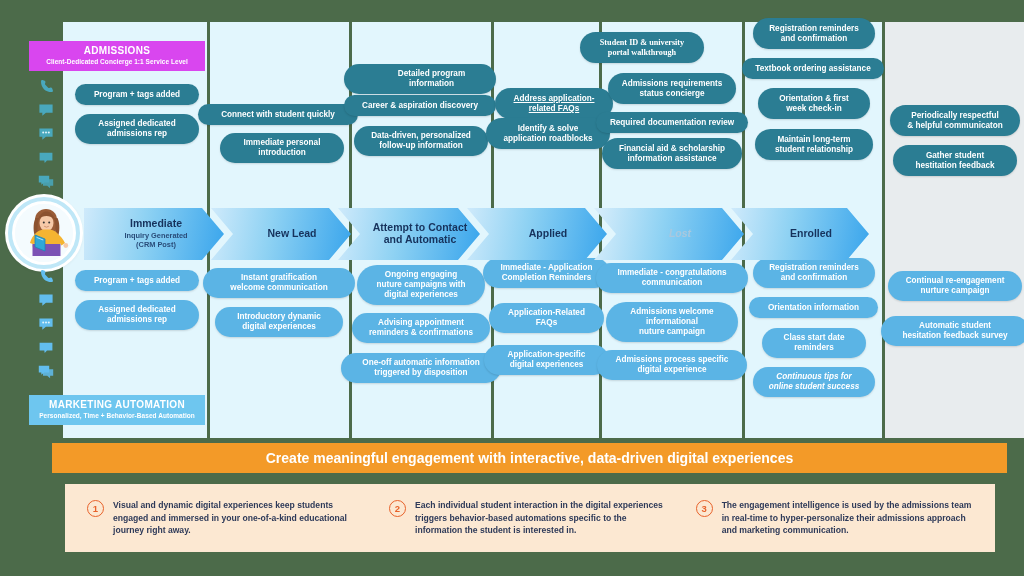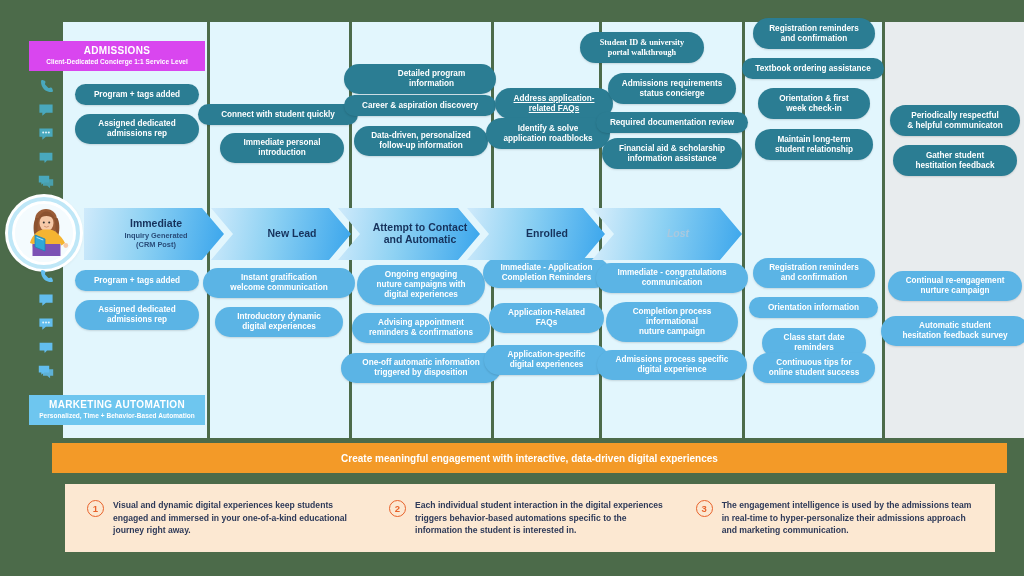--- a/index.html
+++ b/index.html
@@ -159,21 +159,21 @@
   
   #banner {
     position: absolute;
     left: 52px; top: 443px;
     width: 955px; height: 30px;
     background: #f39a28;
     display: flex;
     align-items: center;
     justify-content: center;
     color: #ffffff;
-    font-size: 10px;
+    font-size: 14px;
     font-weight: bold;
     z-index: 9;
   }
 
   
   #notes {
     position: absolute;
     left: 65px; top: 484px;
     width: 930px; height: 68px;
     background: #fce8d2;
@@ -275,31 +275,31 @@
       <div class="pill light" style="left: 341px; top: 353px; width: 160px; min-height: 30px;">One-off automatic information
 triggered by disposition</div>
       <div class="pill light" style="left: 483px; top: 258px; width: 127px; min-height: 30px;">Immediate - Application
 Completion Reminders</div>
       <div class="pill light" style="left: 489px; top: 303px; width: 115px; min-height: 30px;">Application-Related
 FAQs</div>
       <div class="pill light" style="left: 484px; top: 345px; width: 125px; min-height: 30px;">Application-specific
 digital experiences</div>
       <div class="pill light" style="left: 596px; top: 263px; width: 152px; min-height: 30px;">Immediate - congratulations
 communication</div>
-      <div class="pill light" style="left: 606px; top: 302px; width: 132px; min-height: 40px;">Completion process
+      <div class="pill light" style="left: 606px; top: 302px; width: 132px; min-height: 40px;">Admissions welcome
 informational
 nuture campaign</div>
       <div class="pill light" style="left: 597px; top: 350px; width: 150px; min-height: 30px;">Admissions process specific
 digital experience</div>
       <div class="pill light" style="left: 753px; top: 258px; width: 122px; min-height: 30px;">Registration reminders
 and confirmation</div>
       <div class="pill light" style="left: 749px; top: 297px; width: 129px; min-height: 21px;">Orientation information</div>
       <div class="pill light" style="left: 762px; top: 328px; width: 104px; min-height: 30px;">Class start date
 reminders</div>
-      <div class="pill light" style="left: 753px; top: 353px; width: 122px; min-height: 30px;">Continuous tips for
+      <div class="pill light" style="left: 753px; top: 367px; width: 122px; min-height: 30px; font-style: italic;">Continuous tips for
 online student success</div>
       <div class="pill light" style="left: 888px; top: 271px; width: 134px; min-height: 30px;">Continual re-engagement
 nurture campaign</div>
       <div class="pill light" style="left: 881px; top: 316px; width: 148px; min-height: 30px;">Automatic student
 hesitation feedback survey</div>
     </div>
 
   <div class="rail-icons top" id="rail-top">
       <svg width="16" height="16" viewBox="0 0 16 16" fill="#49a8bd">
         <path d="M3 3.4c0-1 .8-1.6 1.6-1.3l2 .7c.7.3 1 1 .8 1.7l-.4 1.2c-.1.4 0 .8.3 1.1l2.9 2.9c.3.3.7.4 1.1.3l1.2-.4c.7-.2 1.4.1 1.7.8l.7 2c.3.8-.3 1.6-1.3 1.6C7.4 14 3 9.6 3 3.4z"></path>
@@ -393,25 +393,28 @@
         <div class="ctext">Immediate<span class="csub">Inquiry Generated
 (CRM Post)</span></div>
       </div>
       <div class="chev w1">
         <div class="ctext">New Lead</div>
       </div>
       <div class="chev w2">
         <div class="ctext">Attempt to Contact
 and Automatic</div>
       </div>
+      <div class="chev w4">
+        <div class="ctext">Applied</div>
+      </div>
+      <div class="chev w6 lost">
+        <div class="ctext">Lost</div>
+      </div>
       <div class="chev w5">
         <div class="ctext">Enrolled</div>
-      </div>
-      <div class="chev w6 lost">
-        <div class="ctext">Lost</div>
       </div>
     </div>
 
   <div id="banner">
     <span>Create meaningful engagement with interactive, data-driven digital experiences</span>
   </div>
 
   <div id="notes">
       <div class="note n1">
         <div class="num">1</div>

